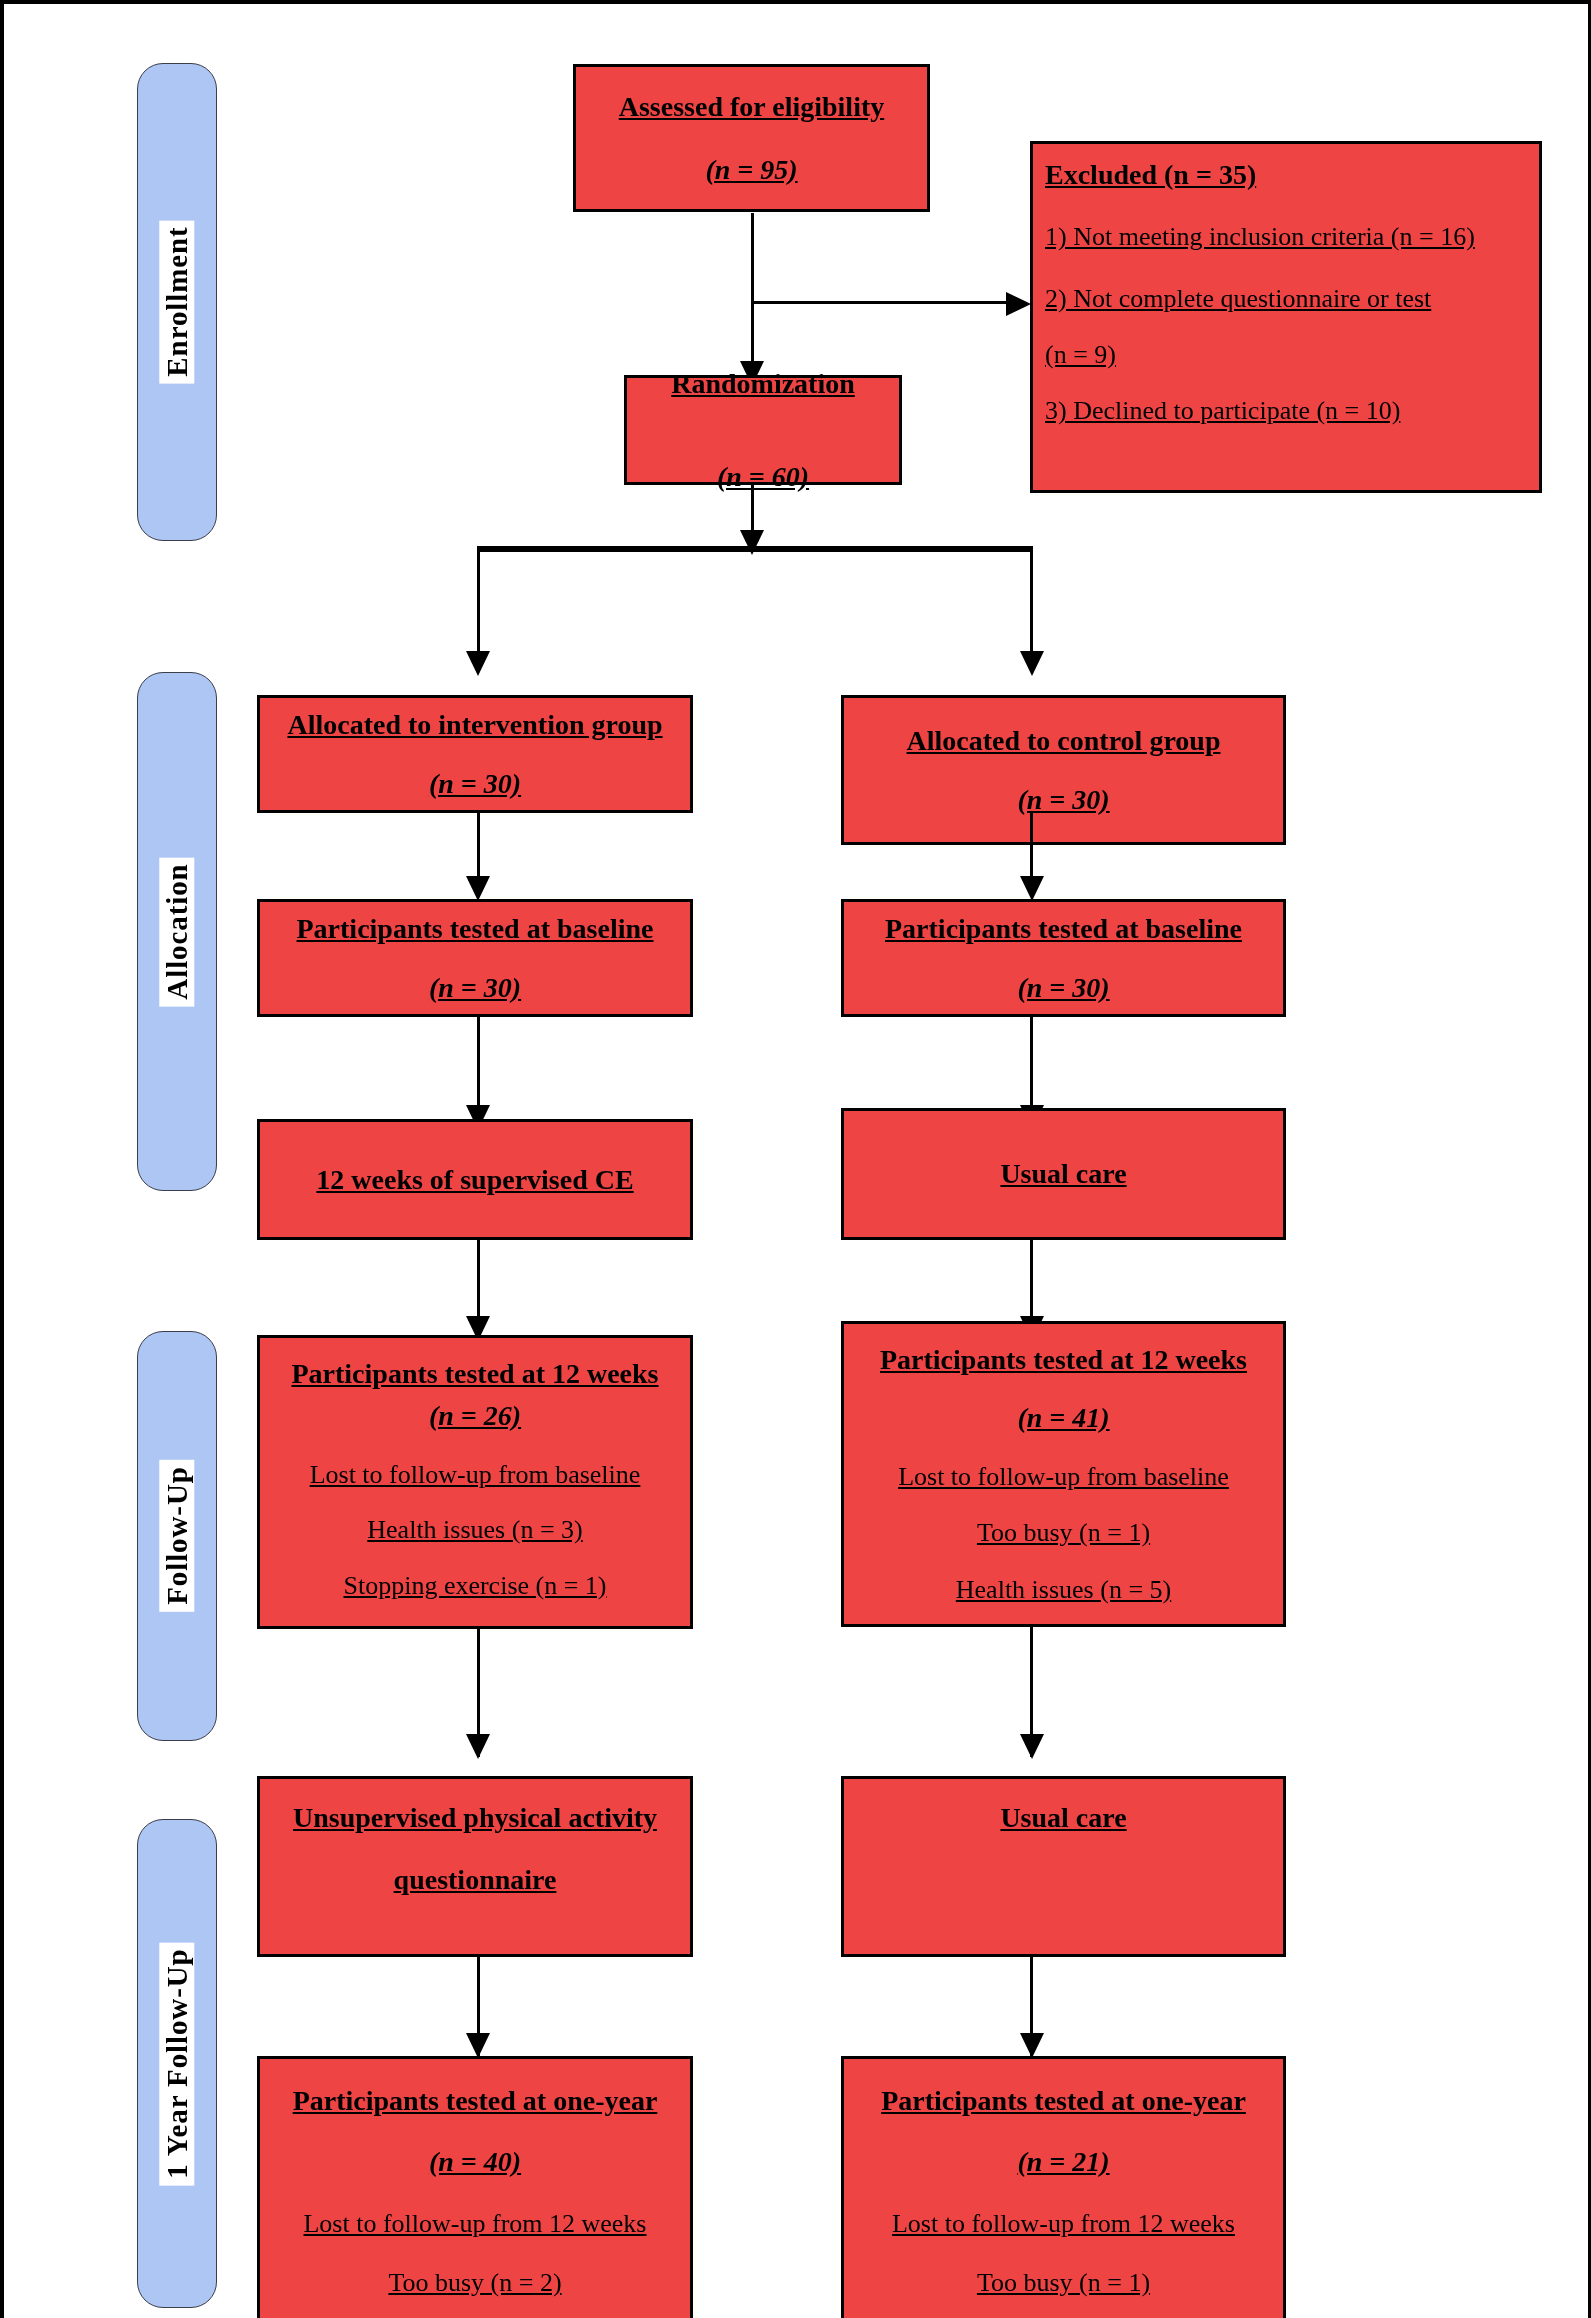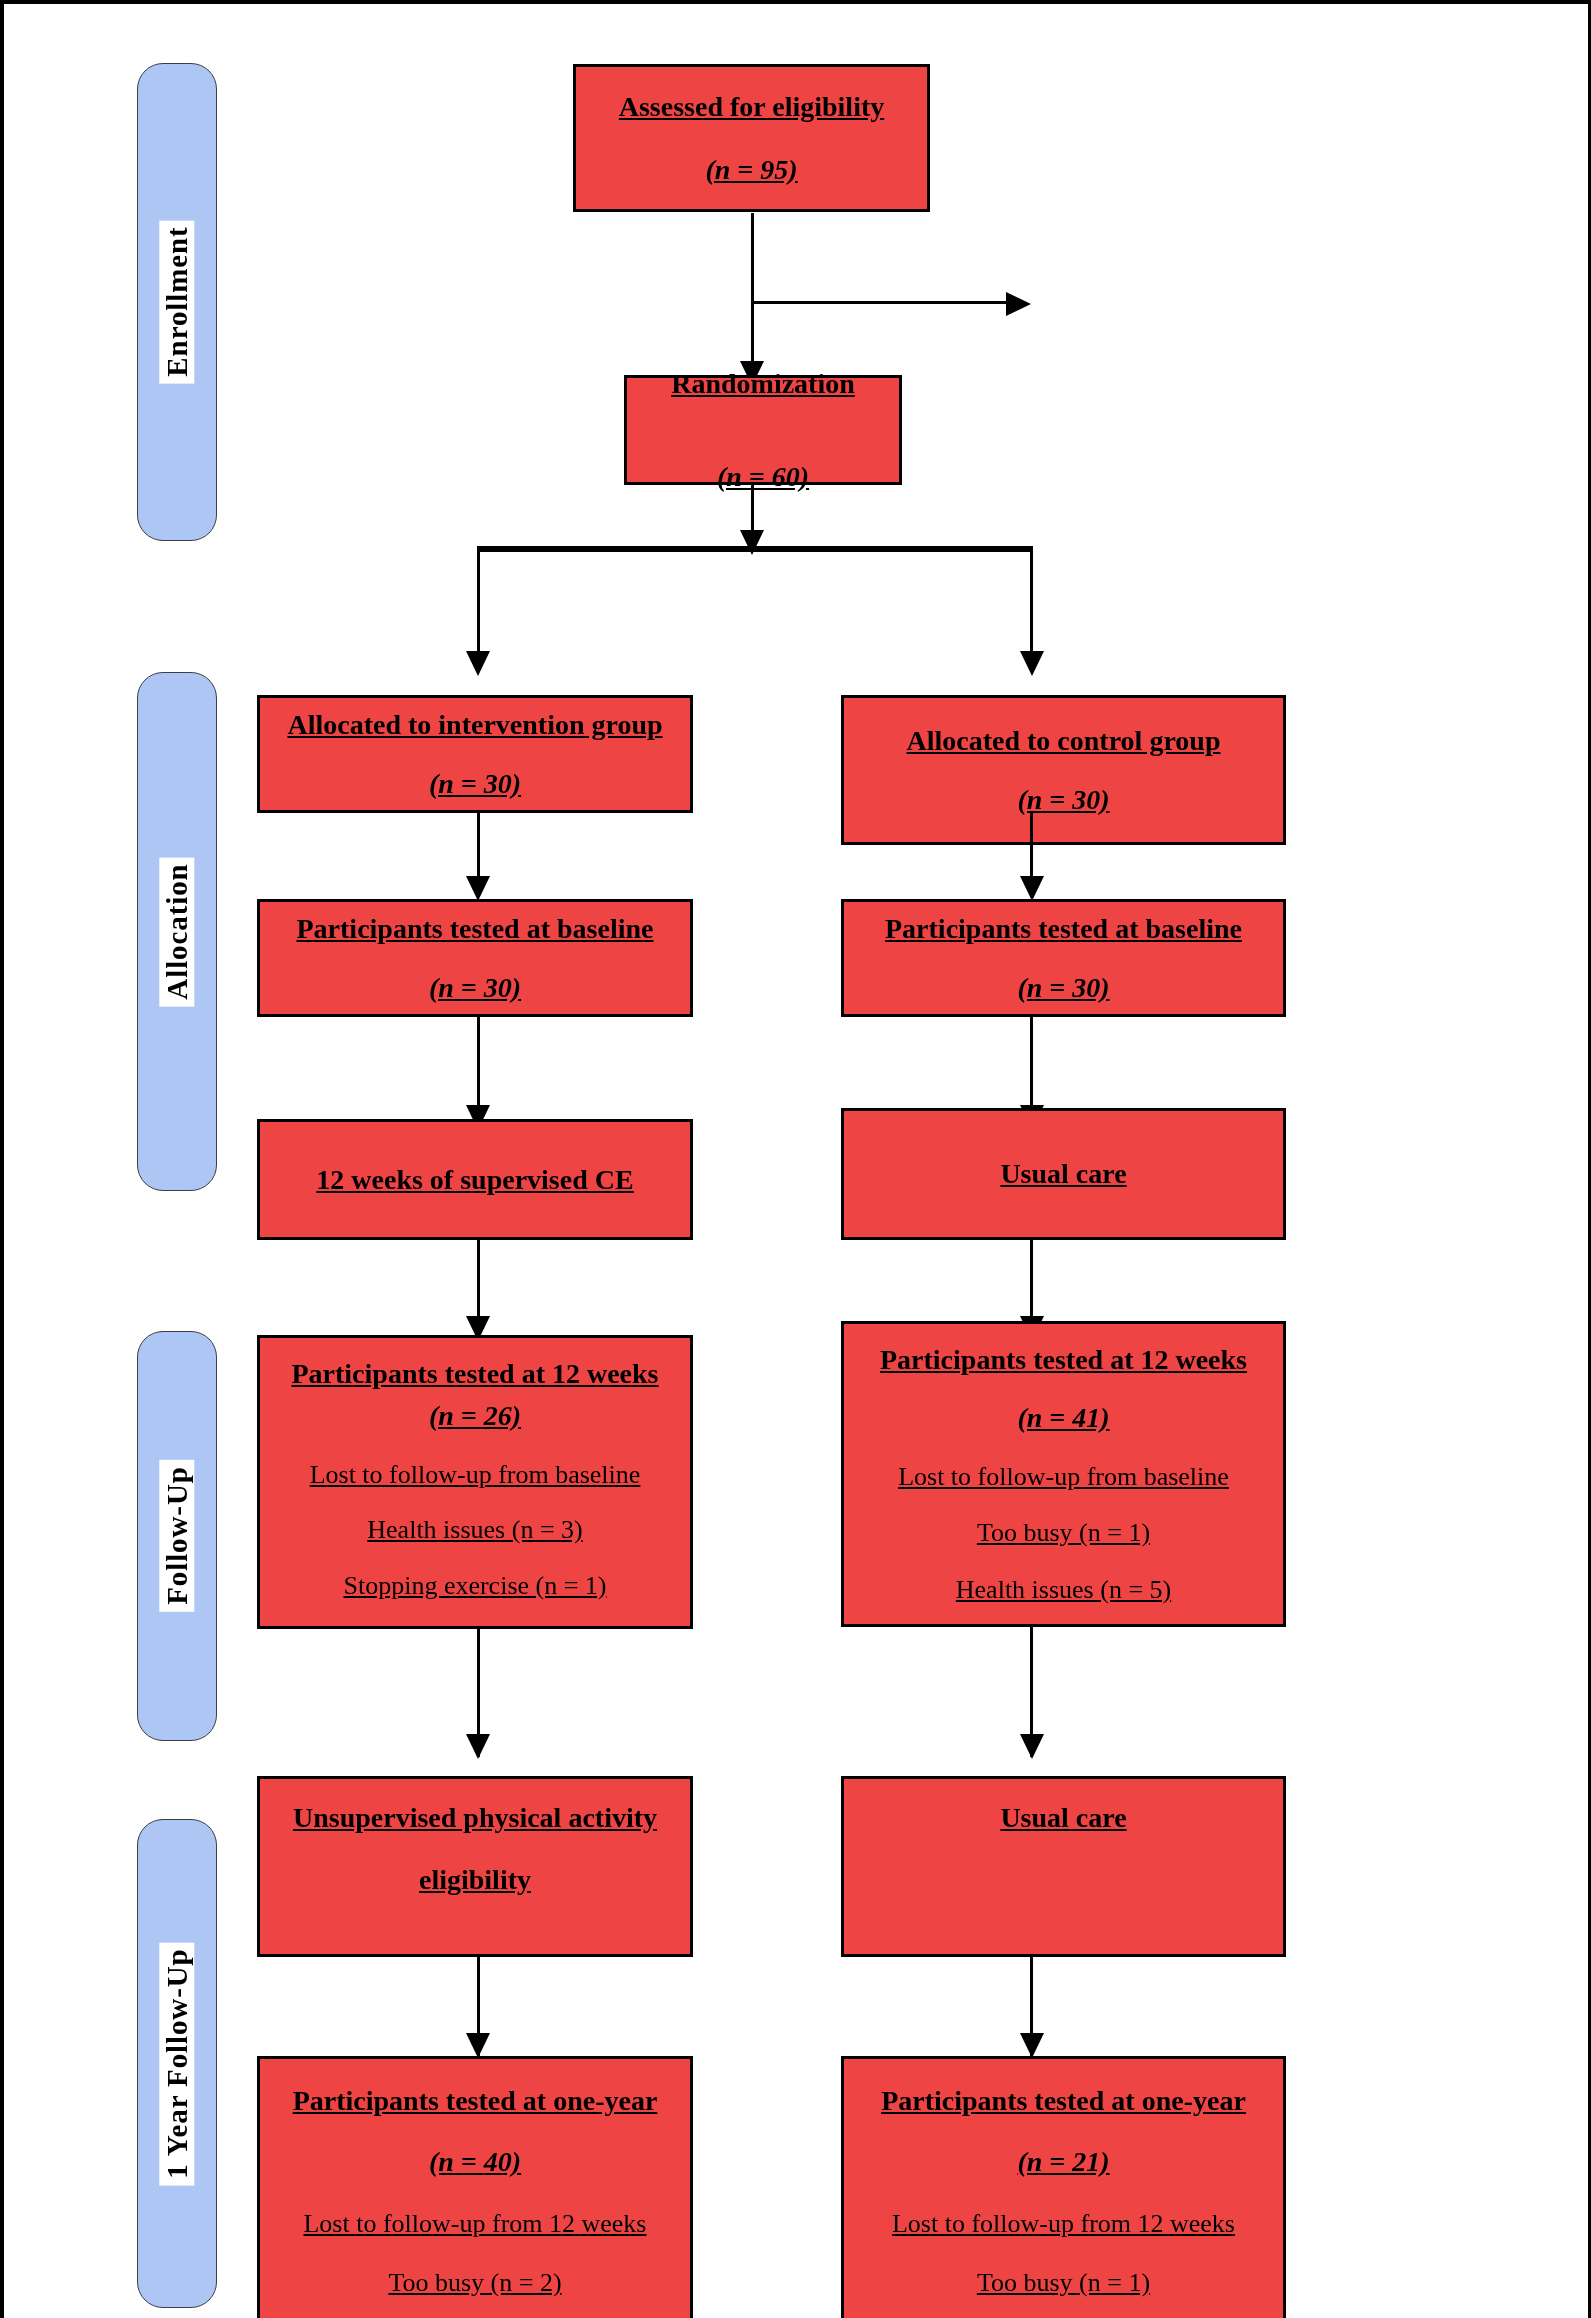--- a/index.html
+++ b/index.html
@@ -136,20 +136,27 @@
     <div class="stage-label-wrap">
       <span class="stage-label">1 Year Follow-Up</span>
     </div>
   </div>
 
   <div class="fbox" style="left:569px; top:60px; width:357px; height:148px; justify-content:center; padding:8.3px 4.6px;">
     <span class="ln b big">Assessed for eligibility</span>
     <span class="ln b big it" style="margin-top:33px;">(n = 95)</span>
   </div>
 
+  <div class="fbox" style="left:1026px; top:137px; width:512px; height:352px; align-items:flex-start; padding:16px 12px;">
+    <span class="ln left b big">Excluded (n = 35)</span>
+    <span class="ln left med" style="margin-top:34px;">1) Not meeting inclusion criteria (n = 16)</span>
+    <span class="ln left med" style="margin-top:34px;">2) Not complete questionnaire or test</span>
+    <span class="ln left med" style="margin-top:29px;">(n = 9)</span>
+    <span class="ln left med" style="margin-top:29px;">3) Declined to participate (n = 10)</span>
+  </div>
 
   <div class="vline" style="left:747px; top:209px; height:161px;"></div>
   <div class="arrow-down" style="left:736px; top:357px;"></div>
 
   <div class="hline" style="left:748px; top:297px; width:260px;"></div>
   <div class="arrow-right" style="left:1002px; top:288px;"></div>
 
   <div class="fbox" style="left:620px; top:371px; width:278px; height:110px; justify-content:center; padding:5.6px 4.6px;gap:37px;">
     <span class="ln b big">Randomization</span>
     <span class="ln b big it" style="margin-top:27px;">(n = 60)</span>
@@ -222,21 +229,21 @@
     <span class="ln med" style="margin-top:29px;">Health issues (n = 5)</span>
   </div>
 
   <div class="vline" style="left:473px; top:1625px; height:128px;"></div>
   <div class="arrow-down" style="left:462px; top:1730px;"></div>
   <div class="vline" style="left:1026px; top:1623px; height:130px;"></div>
   <div class="arrow-down" style="left:1016px; top:1730px;"></div>
 
   <div class="fbox" style="left:253px; top:1772px; width:436px; height:181px; justify-content:flex-start; padding:24px 6.5px;">
     <span class="ln b big">Unsupervised physical activity</span>
-    <span class="ln b big" style="margin-top:33px;">eligibility</span>
+    <span class="ln b big" style="margin-top:33px;">questionnaire</span>
   </div>
 
   <div class="fbox" style="left:837px; top:1772px; width:445px; height:181px; justify-content:flex-start; padding:24px 6.5px;">
     <span class="ln b big">Usual care</span>
   </div>
 
   <div class="vline" style="left:473px; top:1953px; height:100px;"></div>
   <div class="arrow-down" style="left:462px; top:2029px;"></div>
   <div class="vline" style="left:1026px; top:1953px; height:100px;"></div>
   <div class="arrow-down" style="left:1016px; top:2029px;"></div>

